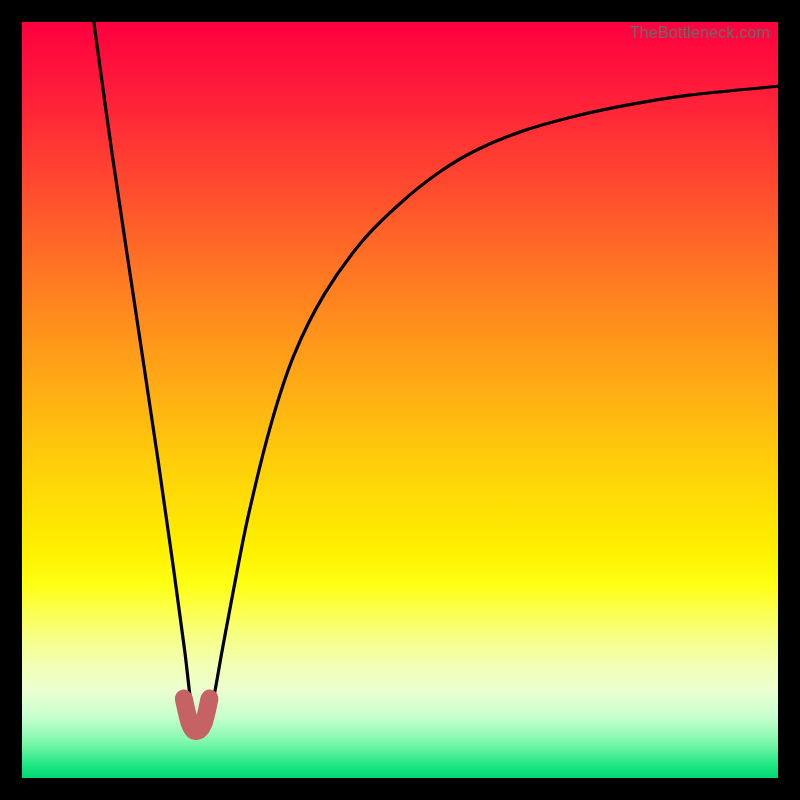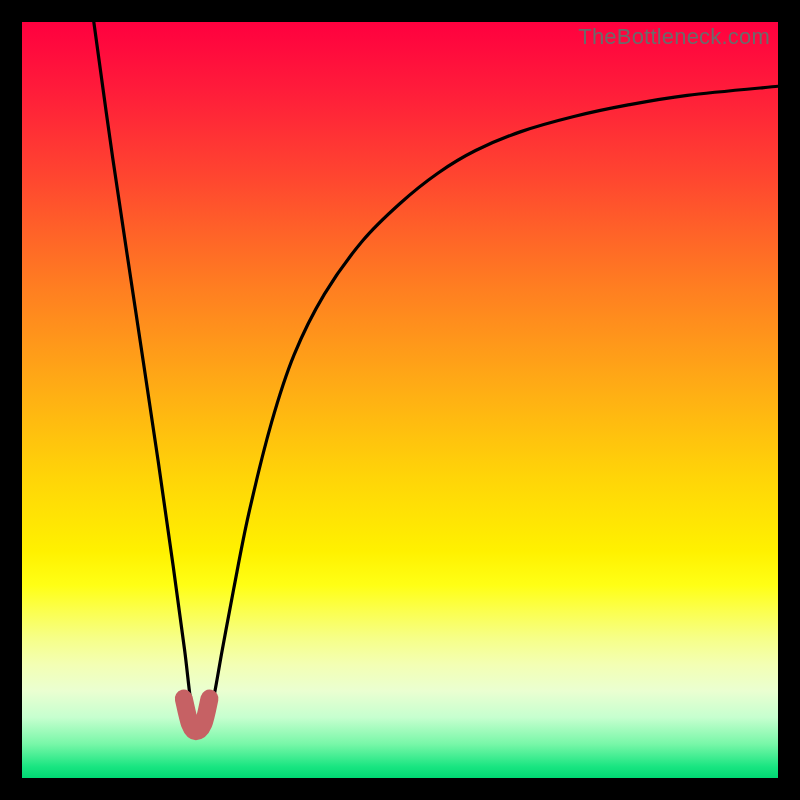--- a/index.html
+++ b/index.html
@@ -22,21 +22,21 @@
     top: 22px;
     width: 756px;
     height: 756px;
     overflow: hidden;
   }
   .watermark {
     position: absolute;
     top: 2px;
     right: 8px;
     color: #6b6b6b;
-    font-size: 22px;
+    font-size: 16px;
     font-weight: 500;
     letter-spacing: 0.2px;
     z-index: 50;
     pointer-events: none;
   }
   svg {
     display: block;
   }
 </style>
 </head>

